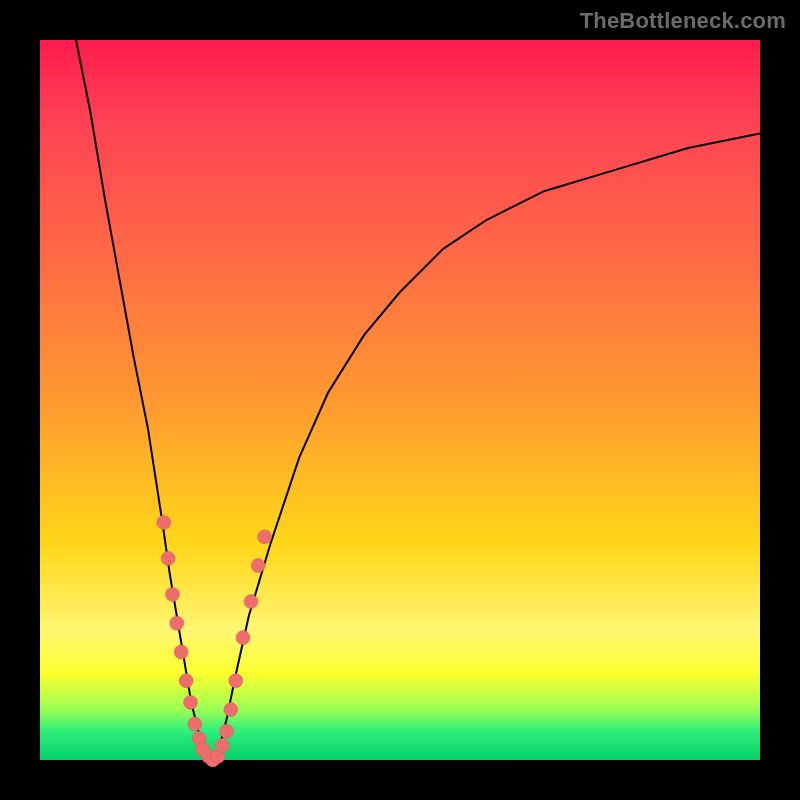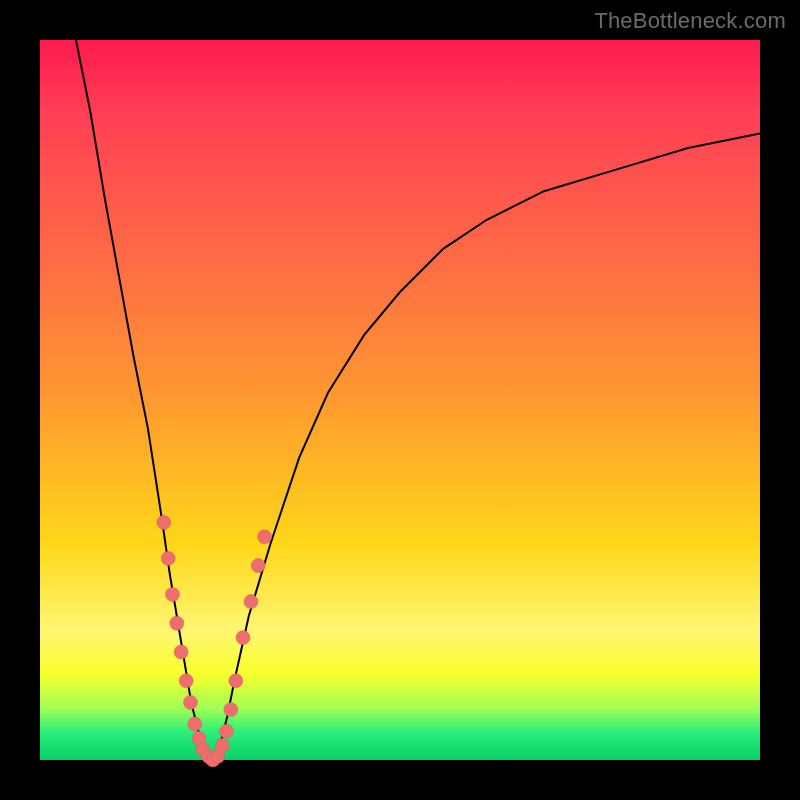--- a/index.html
+++ b/index.html
@@ -37,21 +37,21 @@
       #2dee7a 96%,
       #06d169 100%
     );
   }
   .watermark {
     position: absolute;
     top: 8px;
     right: 14px;
     color: #6b6b6b;
     font-size: 22px;
-    font-weight: 400;
+    font-weight: 700;
     letter-spacing: 0.2px;
     user-select: none;
   }
   svg.overlay {
     position: absolute;
     left: 0;
     top: 0;
     width: 720px;
     height: 720px;
     overflow: visible;

